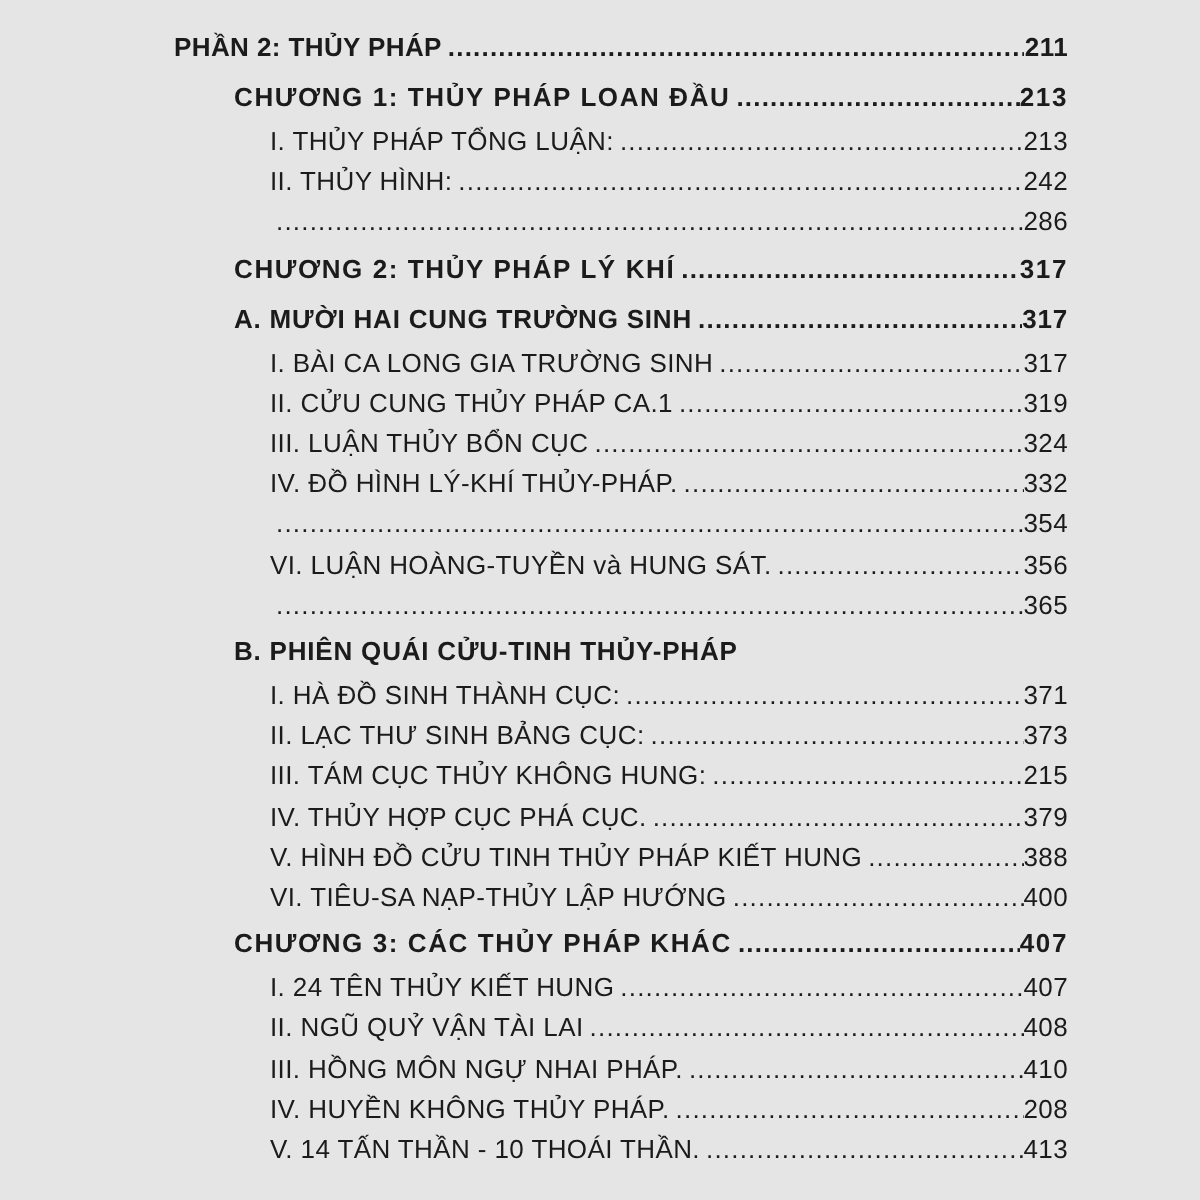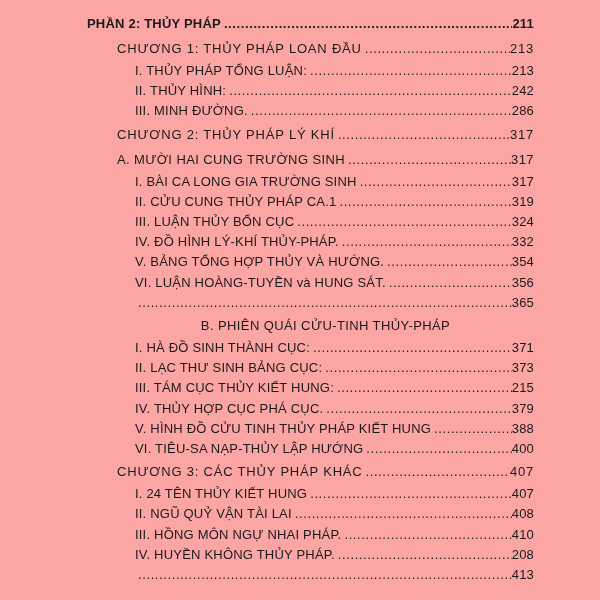--- a/index.html
+++ b/index.html
@@ -11,51 +11,50 @@
     height: 600px;
     background: #ffffff;
     font-family: "Liberation Sans", sans-serif;
     color: #1b1b1b;
     overflow: hidden;
     position: relative;
   }
   .page {
     position: absolute;
     inset: 0;
-    background: #fca5a5;
+    background: #e5e5e5;
   }
   .toc {
     position: absolute;
     left: 87px;
     top: 11px;
     width: 447px;
   }
   .row {
     display: flex;
     align-items: baseline;
     font-size: 13px;
     line-height: 20.2px;
   }
   .row.part {
     font-weight: 700;
     line-height: 25px;
     letter-spacing: 0.2px;
   }
   .row.chapter {
-    font-weight: 400;
+    font-weight: 700;
     line-height: 25px;
     letter-spacing: 0.8px;
     padding-left: 30px;
   }
   .row.section {
-    font-weight: 400;
+    font-weight: 700;
     line-height: 25px;
     letter-spacing: 0.4px;
     padding-left: 30px;
-    justify-content: center;
   }
   .row.item {
     padding-left: 48px;
     letter-spacing: 0.2px;
     text-align: right;
   }
   .label {
     flex: 0 0 auto;
     white-space: nowrap;
   }
@@ -90,21 +89,20 @@
         <span class="label">I. THỦY PHÁP TỔNG LUẬN:</span>
         <span class="dots">....................................................................................................................................................................................................................................................................</span>
         <span class="pagenum">213</span>
       </div>
       <div class="row item">
         <span class="label">II. THỦY HÌNH:</span>
         <span class="dots">....................................................................................................................................................................................................................................................................</span>
         <span class="pagenum">242</span>
       </div>
       <div class="row item">
-        <span class="label">III. MINH ĐƯỜNG.</span>
         <span class="dots">....................................................................................................................................................................................................................................................................</span>
         <span class="pagenum">286</span>
       </div>
       <div class="row chapter">
         <span class="label">CHƯƠNG 2: THỦY PHÁP LÝ KHÍ</span>
         <span class="dots">....................................................................................................................................................................................................................................................................</span>
         <span class="pagenum">317</span>
       </div>
       <div class="row section">
         <span class="label">A. MƯỜI HAI CUNG TRƯỜNG SINH</span>
@@ -125,21 +123,20 @@
         <span class="label">III. LUẬN THỦY BỔN CỤC</span>
         <span class="dots">....................................................................................................................................................................................................................................................................</span>
         <span class="pagenum">324</span>
       </div>
       <div class="row item">
         <span class="label">IV. ĐỒ HÌNH LÝ-KHÍ THỦY-PHÁP.</span>
         <span class="dots">....................................................................................................................................................................................................................................................................</span>
         <span class="pagenum">332</span>
       </div>
       <div class="row item">
-        <span class="label">V. BẢNG TỔNG HỢP THỦY VÀ HƯỚNG.</span>
         <span class="dots">....................................................................................................................................................................................................................................................................</span>
         <span class="pagenum">354</span>
       </div>
       <div class="row item">
         <span class="label">VI. LUẬN HOÀNG-TUYỀN và HUNG SÁT.</span>
         <span class="dots">....................................................................................................................................................................................................................................................................</span>
         <span class="pagenum">356</span>
       </div>
       <div class="row item">
         <span class="dots">....................................................................................................................................................................................................................................................................</span>
@@ -152,21 +149,21 @@
         <span class="label">I. HÀ ĐỒ SINH THÀNH CỤC:</span>
         <span class="dots">....................................................................................................................................................................................................................................................................</span>
         <span class="pagenum">371</span>
       </div>
       <div class="row item">
         <span class="label">II. LẠC THƯ SINH BẢNG CỤC:</span>
         <span class="dots">....................................................................................................................................................................................................................................................................</span>
         <span class="pagenum">373</span>
       </div>
       <div class="row item">
-        <span class="label">III. TÁM CỤC THỦY KIẾT HUNG:</span>
+        <span class="label">III. TÁM CỤC THỦY KHÔNG HUNG:</span>
         <span class="dots">....................................................................................................................................................................................................................................................................</span>
         <span class="pagenum">215</span>
       </div>
       <div class="row item">
         <span class="label">IV. THỦY HỢP CỤC PHÁ CỤC.</span>
         <span class="dots">....................................................................................................................................................................................................................................................................</span>
         <span class="pagenum">379</span>
       </div>
       <div class="row item">
         <span class="label">V. HÌNH ĐỒ  CỬU TINH THỦY PHÁP KIẾT HUNG</span>
@@ -197,17 +194,18 @@
         <span class="label">III. HỒNG MÔN NGỰ NHAI PHÁP.</span>
         <span class="dots">....................................................................................................................................................................................................................................................................</span>
         <span class="pagenum">410</span>
       </div>
       <div class="row item">
         <span class="label">IV. HUYỀN KHÔNG THỦY PHÁP.</span>
         <span class="dots">....................................................................................................................................................................................................................................................................</span>
         <span class="pagenum">208</span>
       </div>
       <div class="row item">
+        <span class="label">V. 14 TẤN THẦN - 10 THOÁI THẦN.</span>
         <span class="dots">....................................................................................................................................................................................................................................................................</span>
         <span class="pagenum">413</span>
       </div>
     </div>
 </div>
 
 </body></html>

